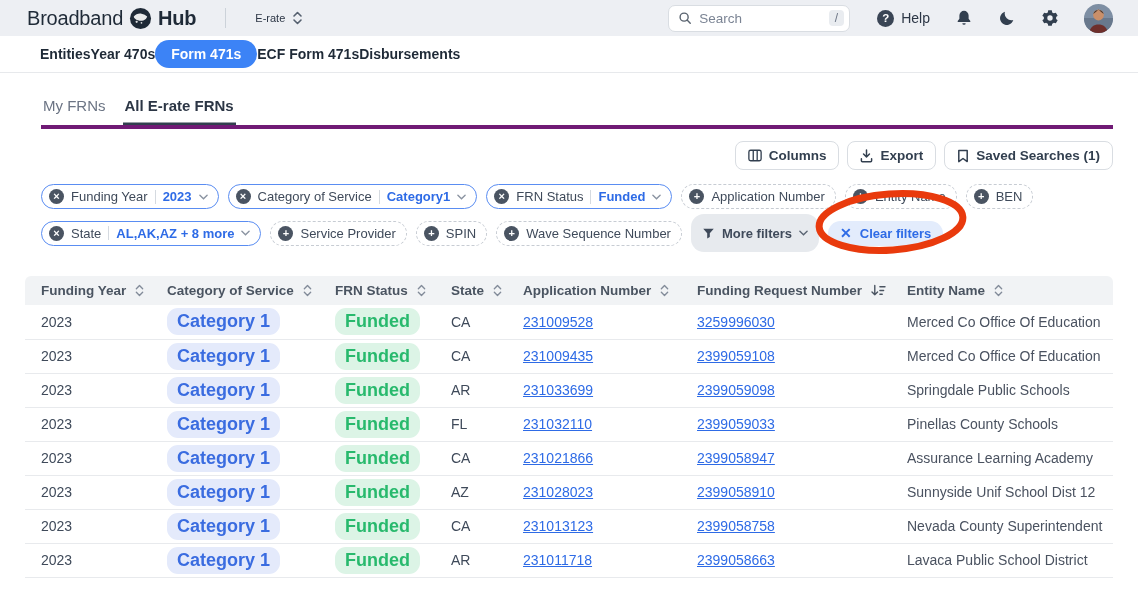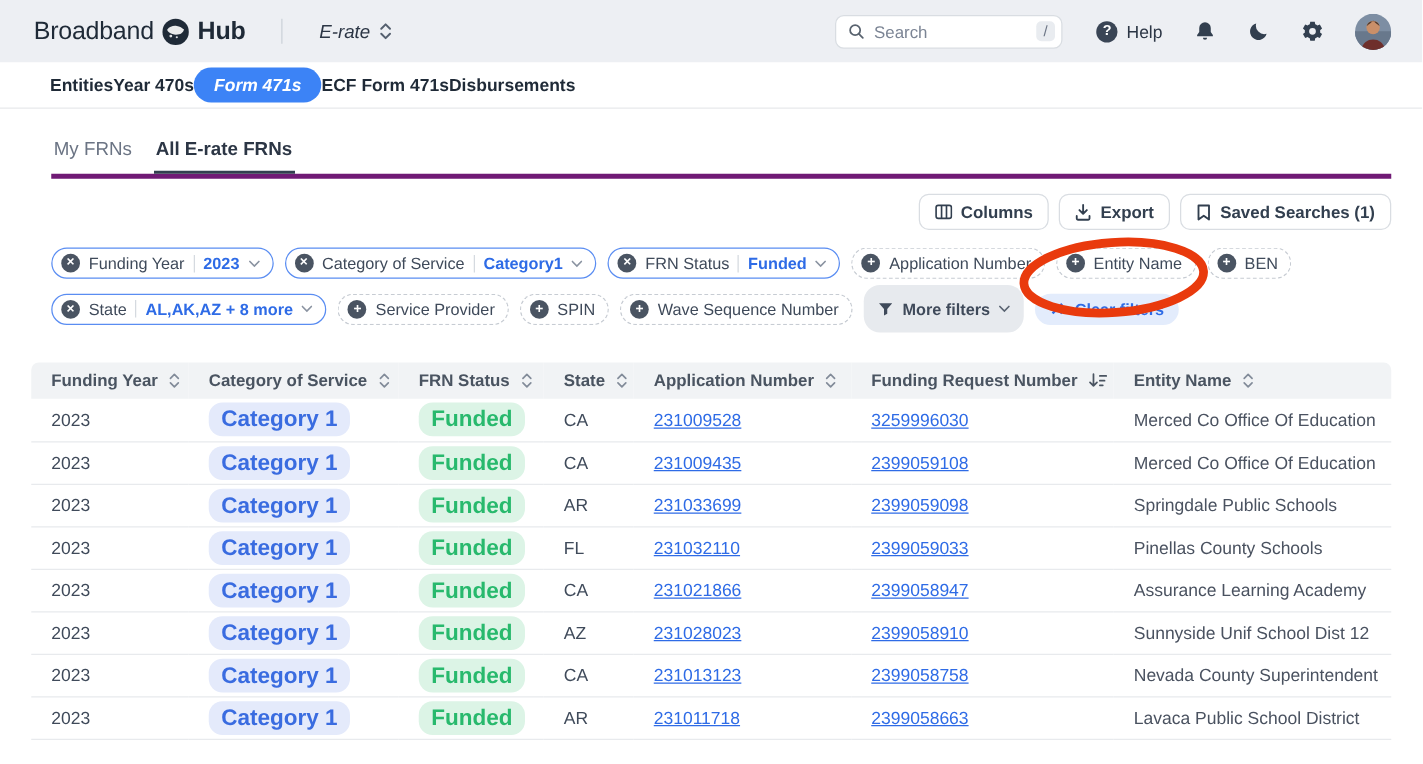--- a/index.html
+++ b/index.html
@@ -1,44 +1,44 @@
 <!DOCTYPE html>
 <html><head>
 <meta charset="utf-8">
 <style>
   * { margin:0; padding:0; box-sizing:border-box; }
   html,body { width:1138px; height:611px; }
   body { font-family:"Liberation Sans", sans-serif; background:#fff; color:#27303f; overflow:hidden; }
   .app { position:relative; width:1138px; height:611px; overflow:hidden; background:#fff; }
 
   
-  .topbar { height:50px; background:#edeff3; display:flex; align-items:center; padding:0 25px 0 27px; }
+  .topbar { height:36px; background:#edeff3; display:flex; align-items:center; padding:0 25px 0 27px; }
   .brand { display:flex; align-items:center; gap:4px; font-size:20px; letter-spacing:-0.2px; }
   .brand .b-left { font-weight:500; color:#1f2a37; }
   .brand .b-right { font-weight:800; color:#1f2a37; }
   .globe { width:23px; height:23px; margin:0 2px; }
   .topbar-divider { width:1px; height:20px; background:#ccd2d9; margin:0 29px; }
   .app-switcher { display:flex; align-items:center; gap:7px; background:none; border:none; font-family:inherit;
-    font-size:15px; color:#2c3645; cursor:pointer;font-style:italic; }
+    font-size:11px; color:#2c3645; cursor:pointer; }
   .searchbox { margin-left:auto; display:flex; align-items:center; width:182px; height:27px; background:#fff;
     border:1px solid #d9dde2; border-radius:7px; padding:0 5px 0 9px; gap:7px; }
   .searchbox input { border:none; outline:none; flex:1; min-width:0; font-family:inherit; font-size:13.5px; color:#0f766e; background:transparent; }
   .searchbox input::placeholder { color:#7b8494; }
   .kbd { background:#e9ecf0; border-radius:4px; color:#6b7484; font-size:12px; padding:1px 6px; }
   .tb-cluster { display:flex; align-items:center; gap:25px; margin-left:27px; }
   .help-btn { display:flex; align-items:center; gap:7px; background:none; border:none; font-family:inherit; font-size:14px; color:#2c3645; cursor:pointer; }
   .qcircle { width:17px; height:17px; border-radius:50%; background:#3a4555; color:#fff; font-size:11.5px; font-weight:700;
     display:flex; align-items:center; justify-content:center; }
   .icon-btn { background:none; border:none; cursor:pointer; display:flex; align-items:center; }
   .avatar { width:29px; height:29px; border-radius:50%; overflow:hidden; display:block; cursor:pointer; border:none; padding:0; background:none; }
 
   
   .primary-nav { height:37px; background:#fff; border-bottom:1px solid #e7e9ec; display:flex; align-items:center; padding:0 40px; }
   .nav-item { font-size:14px; font-weight:600; color:#1f2a37; text-decoration:none; cursor:pointer; }
-  .nav-item.active { background:#3c83f6; color:#fff; border-radius:999px; padding:6px 16px; font-weight:700;font-style:italic; }
+  .nav-item.active { background:#3c83f6; color:#fff; border-radius:999px; padding:6px 16px; font-weight:700; }
 
   
   .content { padding:0 25px; }
   .page-title { margin:33px 16px 0; font-size:27px; font-weight:800; color:#2c3645; letter-spacing:-0.3px; }
 
   .view-tabs { margin:24px 0 0 16px; display:flex; gap:15px; border-bottom:4px solid #701a75; }
   .view-tab { font-size:15px; padding:0 2px 11px; cursor:pointer; color:#6b7484; }
   .view-tab.active { color:#2c3645; font-weight:600; box-shadow:inset 0 -2.5px 0 #323f4f; }
 
   .toolbar { display:flex; justify-content:flex-end; gap:8px; margin-top:12px; }

